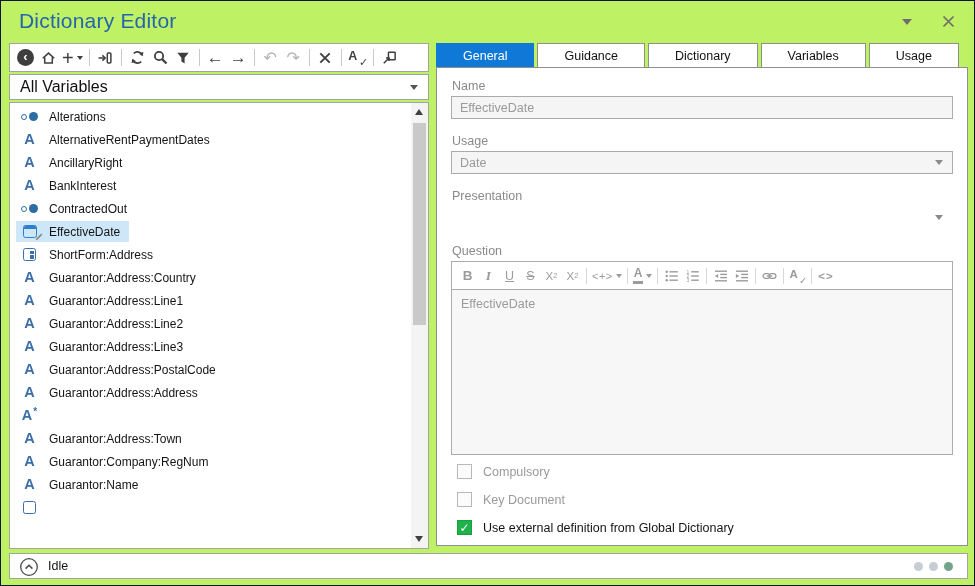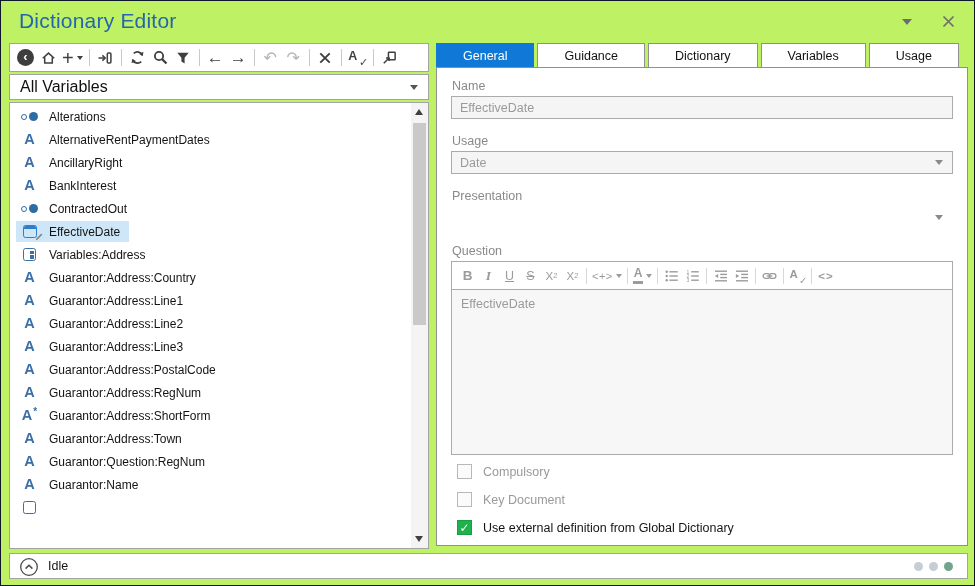--- a/index.html
+++ b/index.html
@@ -262,21 +262,21 @@
         </span>
       </div>
     <div class="vrow">
         <span class="vrow-inner">
           <span class="vicon">
             <i class="rec">
               <i class="rb rb1"></i>
               <i class="rb rb2"></i>
             </i>
           </span>
-          <span class="vlabel">Variables:Address</span>
+          <span class="vlabel">ShortForm:Address</span>
         </span>
       </div>
     <div class="vrow">
         <span class="vrow-inner">
           <span class="vicon letter">
             <span>A</span>
           </span>
           <span class="vlabel">Guarantor:Address:Country</span>
         </span>
       </div>
@@ -310,46 +310,45 @@
             <span>A</span>
           </span>
           <span class="vlabel">Guarantor:Address:PostalCode</span>
         </span>
       </div>
     <div class="vrow">
         <span class="vrow-inner">
           <span class="vicon letter">
             <span>A</span>
           </span>
-          <span class="vlabel">Guarantor:Address:RegNum</span>
+          <span class="vlabel">Guarantor:Address:Address</span>
         </span>
       </div>
     <div class="vrow">
         <span class="vrow-inner">
           <span class="vicon letter">
             <span>A</span>
             <sup class="star">*</sup>
           </span>
-          <span class="vlabel">Guarantor:Address:ShortForm</span>
         </span>
       </div>
     <div class="vrow">
         <span class="vrow-inner">
           <span class="vicon letter">
             <span>A</span>
           </span>
           <span class="vlabel">Guarantor:Address:Town</span>
         </span>
       </div>
     <div class="vrow">
         <span class="vrow-inner">
           <span class="vicon letter">
             <span>A</span>
           </span>
-          <span class="vlabel">Guarantor:Question:RegNum</span>
+          <span class="vlabel">Guarantor:Company:RegNum</span>
         </span>
       </div>
     <div class="vrow">
         <span class="vrow-inner">
           <span class="vicon letter">
             <span>A</span>
           </span>
           <span class="vlabel">Guarantor:Name</span>
         </span>
       </div>

